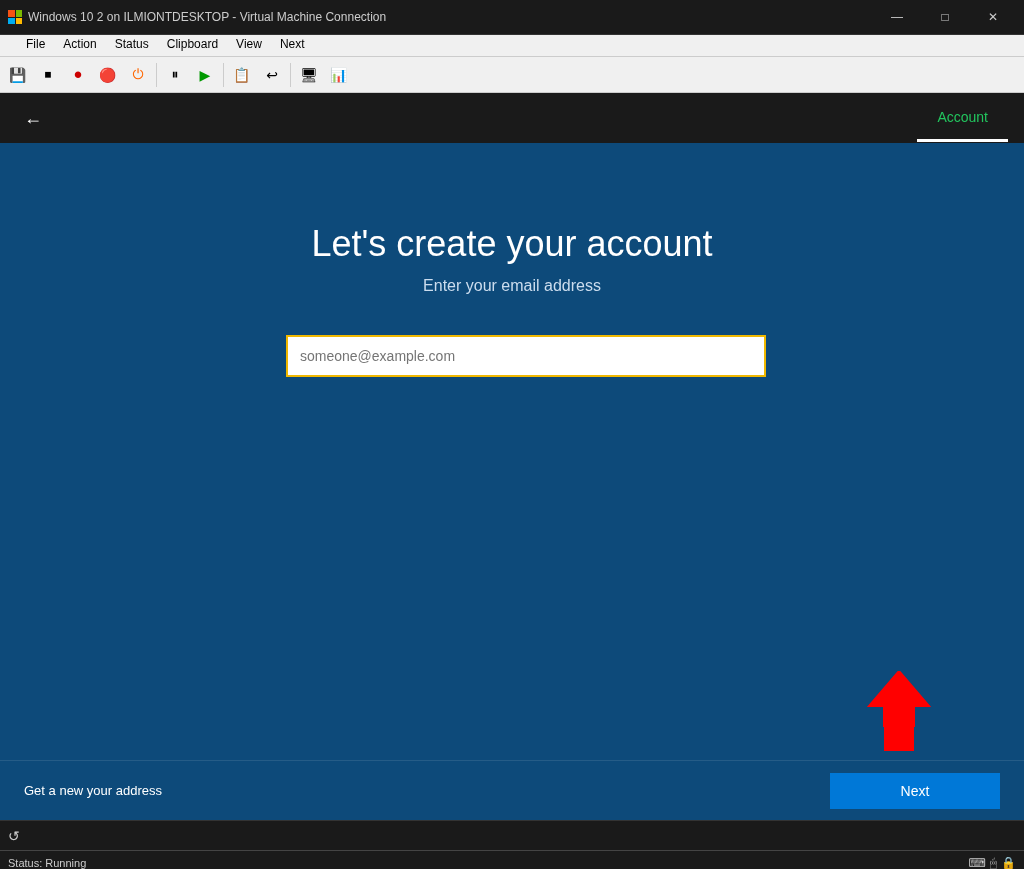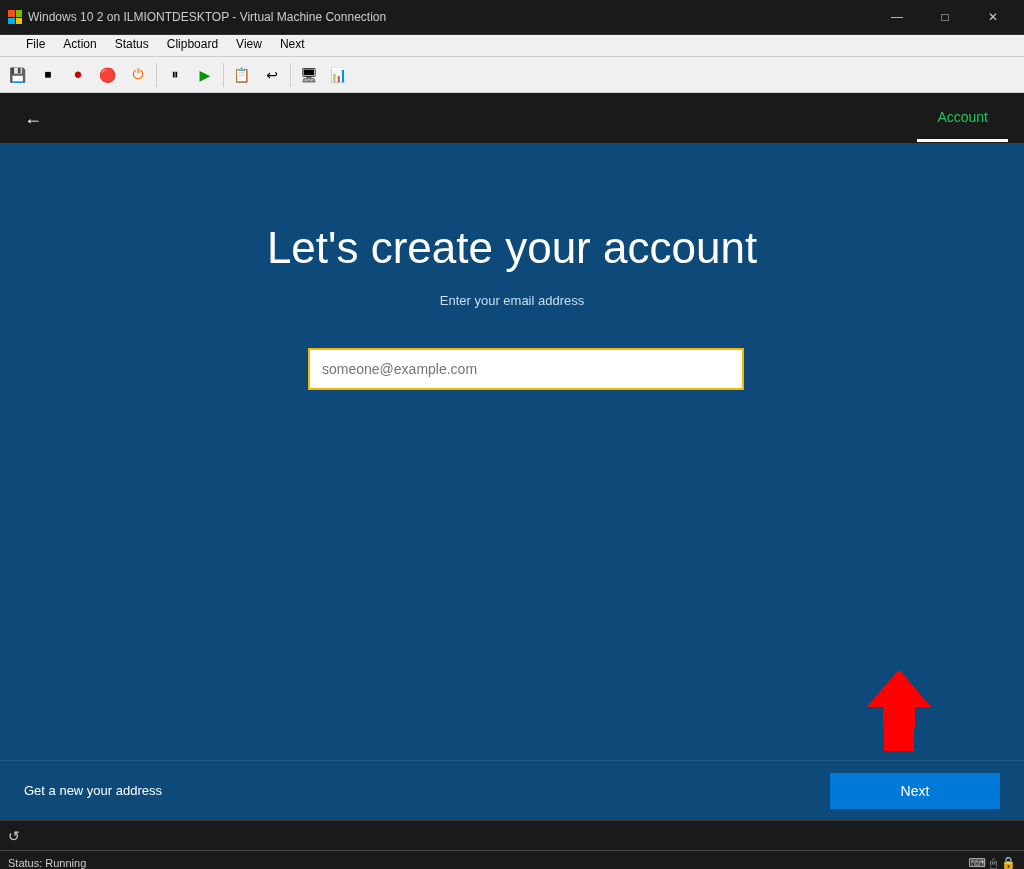--- a/index.html
+++ b/index.html
@@ -72,28 +72,28 @@
     }
 
     
     #vm-main {
       background: #0d4a7a; flex: 1;
       display: flex; flex-direction: column;
       align-items: center;
       padding-top: 80px;
     }
     #vm-main h1 {
-      color: #fff; font-size: 44px; font-weight: 300;
+      color: #fff; font-size: 36px; font-weight: 300;
       margin-bottom: 12px; text-align: center;
     }
     #vm-main p {
-      color: #cde; font-size: 13px; margin-bottom: 40px; margin-top: 8px;
+      color: #cde; font-size: 16px; margin-bottom: 40px;
     }
     #email-input-wrap {
-      width: 436px;
+      width: 480px;
       margin-left: 28px;
     }
     #email-input {
       width: 100%; height: 42px;
       padding: 0 12px; font-size: 14px;
       border: 2px solid #f0b800;
       outline: none;
       background: #fff;
     }
 

